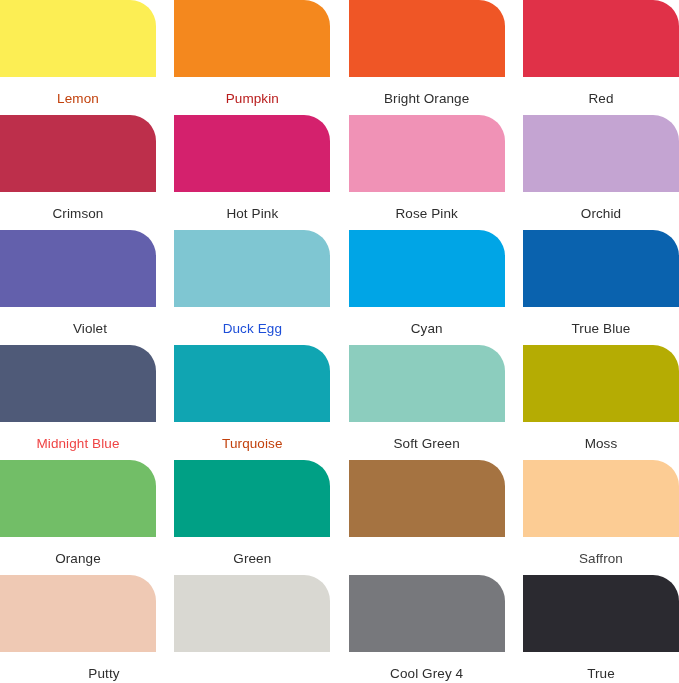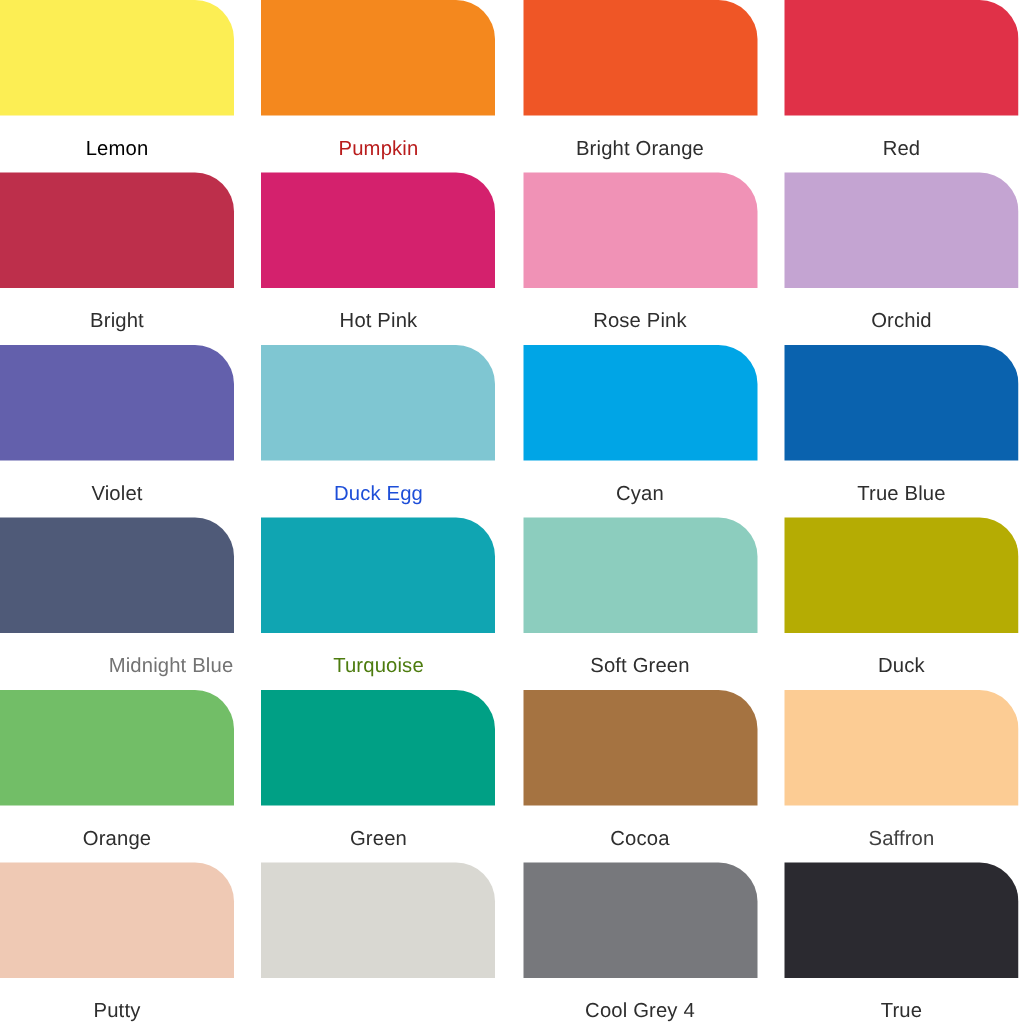--- a/index.html
+++ b/index.html
@@ -53,116 +53,115 @@
   }
 </style>
 </head>
 <body style="background: rgb(255, 255, 255);">
 
 <div id="palette">
 
   <div class="swatch-row">
     <div class="swatch-cell">
       <span class="swatch-chip" style="background: rgb(252, 238, 84);"></span>
-      <span class="swatch-label" style="color: #000000;">Lemon</span>
+      <span class="swatch-label" style="color: #c2410c;">Lemon</span>
     </div>
     <div class="swatch-cell">
       <span class="swatch-chip" style="background: rgb(244, 136, 30);"></span>
       <span class="swatch-label" style="color: #b91c1c;">Pumpkin</span>
     </div>
     <div class="swatch-cell">
       <span class="swatch-chip" style="background: rgb(239, 86, 38);"></span>
       <span class="swatch-label" style="color: rgb(46, 46, 46); margin-top: 15px;">Bright Orange</span>
     </div>
     <div class="swatch-cell">
       <span class="swatch-chip" style="background: rgb(224, 49, 72);"></span>
       <span class="swatch-label" style="color: rgb(46, 46, 46);">Red</span>
     </div>
   </div>
 
   <div class="swatch-row">
     <div class="swatch-cell">
       <span class="swatch-chip" style="background: rgb(189, 47, 75);"></span>
-      <span class="swatch-label" style="color: rgb(46, 46, 46);">Bright</span>
+      <span class="swatch-label" style="color: rgb(46, 46, 46);">Crimson</span>
     </div>
     <div class="swatch-cell">
       <span class="swatch-chip" style="background: rgb(212, 33, 109);"></span>
       <span class="swatch-label" style="color: rgb(46, 46, 46);">Hot Pink</span>
     </div>
     <div class="swatch-cell">
       <span class="swatch-chip" style="background: rgb(240, 146, 182);"></span>
       <span class="swatch-label" style="color: rgb(46, 46, 46);">Rose Pink</span>
     </div>
     <div class="swatch-cell">
       <span class="swatch-chip" style="background: rgb(196, 164, 210);"></span>
       <span class="swatch-label" style="color: rgb(46, 46, 46);">Orchid</span>
     </div>
   </div>
 
   <div class="swatch-row">
     <div class="swatch-cell">
       <span class="swatch-chip" style="background: rgb(99, 96, 172);"></span>
-      <span class="swatch-label" style="color: rgb(46, 46, 46);">Violet</span>
+      <span class="swatch-label" style="color: rgb(46, 46, 46); padding-left: 12px;">Violet</span>
     </div>
     <div class="swatch-cell">
       <span class="swatch-chip" style="background: rgb(127, 198, 210);"></span>
       <span class="swatch-label" style="color: #1d4ed8;">Duck Egg</span>
     </div>
     <div class="swatch-cell">
       <span class="swatch-chip" style="background: rgb(0, 165, 230);"></span>
       <span class="swatch-label" style="color: rgb(46, 46, 46);">Cyan</span>
     </div>
     <div class="swatch-cell">
       <span class="swatch-chip" style="background: rgb(10, 98, 174);"></span>
       <span class="swatch-label" style="color: rgb(46, 46, 46);">True Blue</span>
     </div>
   </div>
 
   <div class="swatch-row">
     <div class="swatch-cell">
       <span class="swatch-chip" style="background: rgb(79, 90, 120);"></span>
-      <span class="swatch-label" style="color: #737373; padding-left: 36px;">Midnight Blue</span>
+      <span class="swatch-label" style="color: #ef4444;">Midnight Blue</span>
     </div>
     <div class="swatch-cell">
       <span class="swatch-chip" style="background: rgb(16, 165, 178);"></span>
-      <span class="swatch-label" style="color: #4d7c0f;">Turquoise</span>
+      <span class="swatch-label" style="color: #c2410c;">Turquoise</span>
     </div>
     <div class="swatch-cell">
       <span class="swatch-chip" style="background: rgb(140, 205, 190);"></span>
       <span class="swatch-label" style="color: rgb(46, 46, 46);">Soft Green</span>
     </div>
     <div class="swatch-cell">
       <span class="swatch-chip" style="background: rgb(181, 172, 3);"></span>
-      <span class="swatch-label" style="color: rgb(46, 46, 46);">Duck</span>
+      <span class="swatch-label" style="color: rgb(46, 46, 46);">Moss</span>
     </div>
   </div>
 
   <div class="swatch-row">
     <div class="swatch-cell">
       <span class="swatch-chip" style="background: rgb(114, 190, 103);"></span>
       <span class="swatch-label" style="color: rgb(46, 46, 46);">Orange</span>
     </div>
     <div class="swatch-cell">
       <span class="swatch-chip" style="background: rgb(0, 160, 133);"></span>
       <span class="swatch-label" style="color: rgb(46, 46, 46);">Green</span>
     </div>
     <div class="swatch-cell">
       <span class="swatch-chip" style="background: rgb(165, 115, 65);"></span>
-      <span class="swatch-label" style="color: rgb(46, 46, 46);">Cocoa</span>
     </div>
     <div class="swatch-cell">
       <span class="swatch-chip" style="background: rgb(252, 204, 148);"></span>
       <span class="swatch-label" style="color: #404040;">Saffron</span>
     </div>
   </div>
 
   <div class="swatch-row">
     <div class="swatch-cell">
       <span class="swatch-chip" style="background: rgb(239, 201, 180);"></span>
-      <span class="swatch-label" style="color: rgb(46, 46, 46);">Putty</span>
+      <span class="swatch-label" style="color: rgb(46, 46, 46); margin-left: 26px;">Putty</span>
     </div>
     <div class="swatch-cell">
       <span class="swatch-chip" style="background: rgb(217, 216, 210);"></span>
     </div>
     <div class="swatch-cell">
       <span class="swatch-chip" style="background: rgb(119, 120, 124);"></span>
       <span class="swatch-label" style="color: rgb(46, 46, 46);">Cool Grey 4</span>
     </div>
     <div class="swatch-cell">
       <span class="swatch-chip" style="background: rgb(43, 42, 48);"></span>

